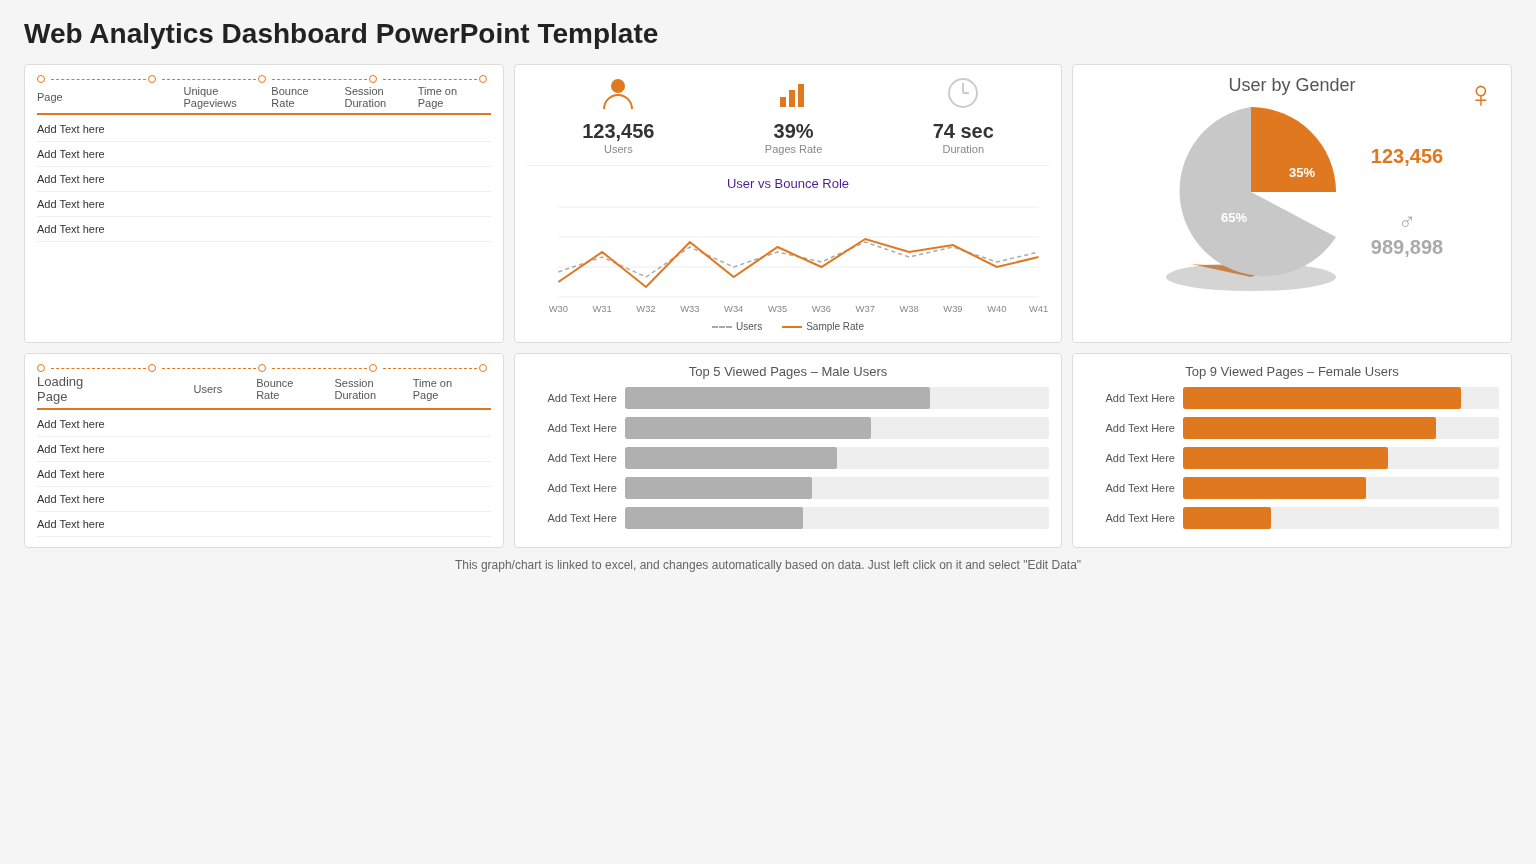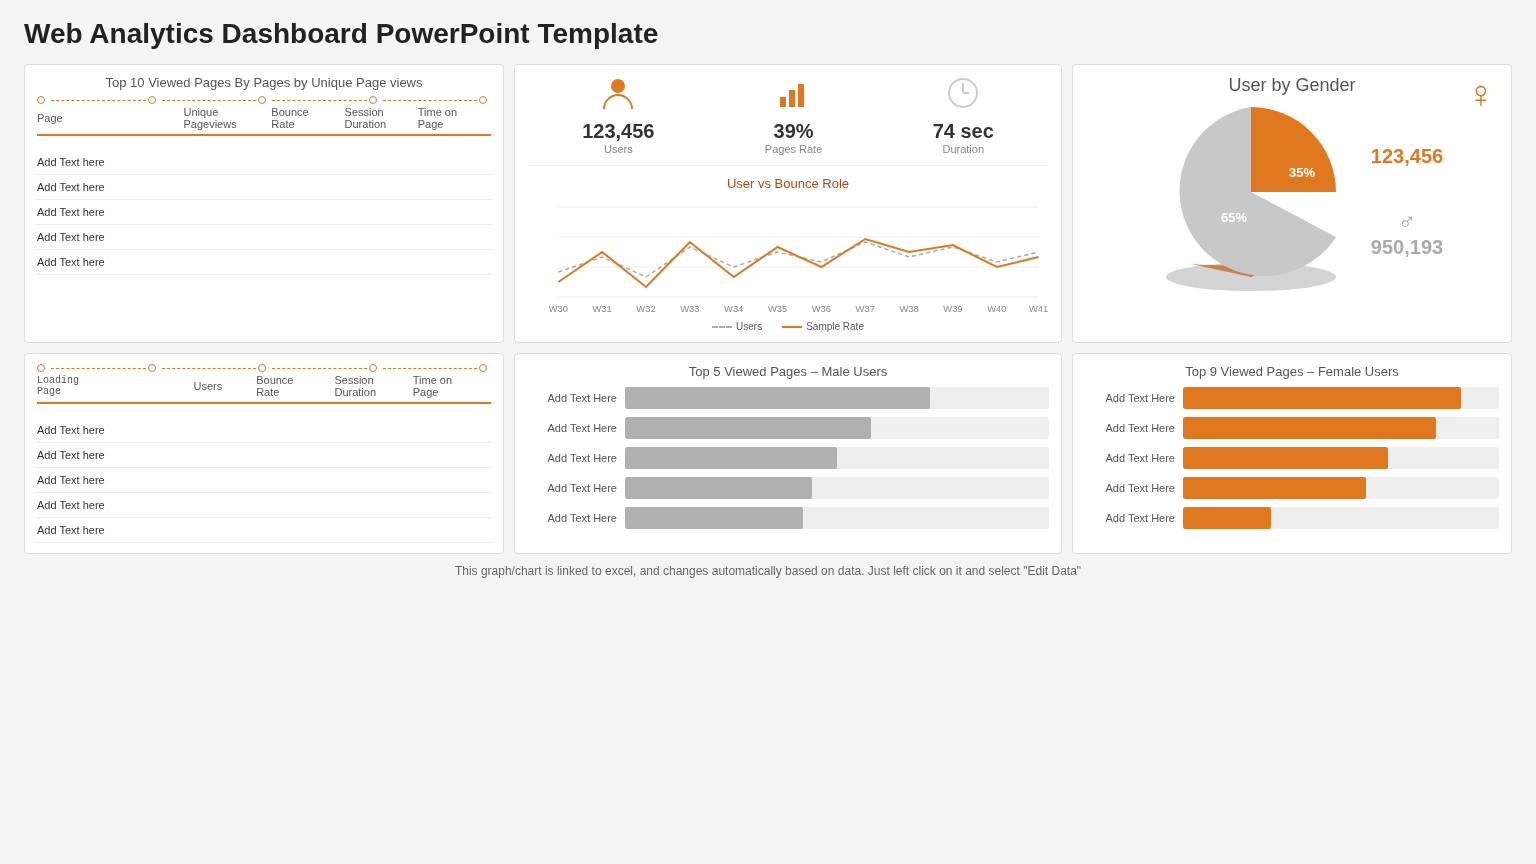--- a/index.html
+++ b/index.html
@@ -35,21 +35,21 @@
       margin-bottom: 6px;
     }
 
     
     .top10-panel { grid-column: 1; grid-row: 1; }
     .table-header-row {
       display: flex;
       align-items: center;
       border-bottom: 2px solid #e07820;
       padding-bottom: 4px;
-      margin-bottom: 14px;
+      margin-bottom: 2px;
     }
     .table-header-row .col-page { flex: 2; font-size: 11px; color: #555; }
     .table-header-row .col-data { flex: 1; font-size: 11px; color: #555; text-align: left; }
     .dot { width: 8px; height: 8px; border-radius: 50%; border: 1.5px solid #e07820; background: #fff; margin-right: 4px; flex-shrink: 0; }
     .table-data-row {
       display: flex;
       align-items: center;
       border-bottom: 1px solid #eee;
       padding: 6px 0;
       font-size: 11px;
@@ -65,21 +65,21 @@
       justify-content: space-around;
       margin-bottom: 10px;
       border-bottom: 1px solid #eee;
       padding-bottom: 10px;
     }
     .stat-item { text-align: center; }
     .stat-icon { font-size: 28px; color: #ccc; margin-bottom: 2px; }
     .stat-icon.orange { color: #e07820; }
     .stat-value { font-size: 20px; font-weight: 700; color: #333; }
     .stat-label { font-size: 11px; color: #888; }
-    .chart-title { text-align: center; font-size: 13px; color: #c2410c; margin-bottom: 6px; }
+    .chart-title { text-align: center; font-size: 13px; color: #4c1d95; margin-bottom: 6px; }
     .line-chart-area { position: relative; height: 120px; }
     .line-chart-svg { width: 100%; height: 100%; }
     .chart-legend { display: flex; justify-content: center; gap: 20px; margin-top: 4px; font-size: 10px; color: #555; }
     .legend-item { display: flex; align-items: center; gap: 4px; }
     .legend-line-dashed { width: 20px; height: 2px; border-top: 2px dashed #aaa; }
     .legend-line-solid { width: 20px; height: 2px; background: #e07820; }
 
     
     .gender-panel { grid-column: 3; grid-row: 1; padding: 10px 16px; }
     .gender-title { font-size: 18px; color: #555; text-align: center; margin-bottom: 6px; }
@@ -113,21 +113,20 @@
     .dot-connector { flex: 1; height: 1px; border-top: 1.5px dashed #e07820; }
   </style>
 </head>
 <body>
 
 <h1 class="main-title">Web Analytics Dashboard PowerPoint Template</h1>
 
 <div class="dashboard-grid">
 
   <div class="panel top10-panel">
-    <div class="panel-title">Top 10 Viewed Pages By Pages by Unique Page views</div>
 
     <div class="dot-line">
       <span class="dot"></span>
       <span class="dot-connector"></span>
       <span class="dot"></span>
       <span class="dot-connector"></span>
       <span class="dot"></span>
       <span class="dot-connector"></span>
       <span class="dot"></span>
       <span class="dot-connector"></span>
@@ -267,40 +266,40 @@
           <path d="M110,90 L195,90 A85,85 0 0,0 110,5 Z" fill="#e07820"></path>
 
           <text x="80" y="120" font-size="13" fill="#fff" font-weight="bold">65%</text>
           <text x="148" y="75" font-size="13" fill="#fff" font-weight="bold">35%</text>
         </svg>
       </div>
       <div class="gender-numbers">
         <div style="font-size:20px;font-weight:700;color:#e07820;">123,456</div>
         <div style="display:flex;flex-direction:column;align-items:center;">
           <div style="font-size:24px;color:#aaa;">♂</div>
-          <div style="font-size:20px;font-weight:700;color:#aaa;">950,193</div>
+          <div style="font-size:20px;font-weight:700;color:#aaa;">989,898</div>
         </div>
       </div>
     </div>
   </div>
 
   <div class="panel landing-panel">
     <div class="dot-line">
       <span class="dot"></span>
       <span class="dot-connector"></span>
       <span class="dot"></span>
       <span class="dot-connector"></span>
       <span class="dot"></span>
       <span class="dot-connector"></span>
       <span class="dot"></span>
       <span class="dot-connector"></span>
       <span class="dot"></span>
     </div>
     <div class="table-header-row">
-      <span class="col-page" style="font-size:10px;font-family:Liberation Mono, monospace;">Loading<br>Page</span>
+      <span class="col-page" style="font-size:13px;">Loading<br>Page</span>
       <span class="col-data" style="flex:0.8;font-size:11px;">Users</span>
       <span class="col-data" style="font-size:11px;">Bounce<br>Rate</span>
       <span class="col-data" style="font-size:11px;">Session<br>Duration</span>
       <span class="col-data" style="font-size:11px;">Time on<br>Page</span>
     </div>
     <div class="table-data-row">
         <span class="col-page">Add Text here</span>
         <span class="col-data" style="flex:0.8"></span>
         <span class="col-data"></span>
         <span class="col-data"></span>

